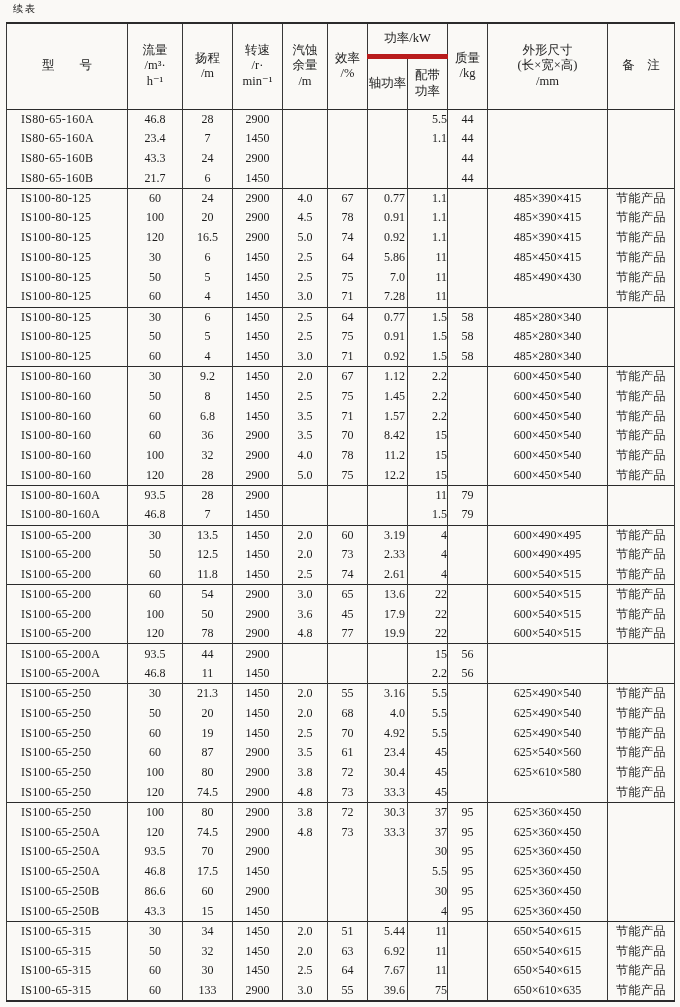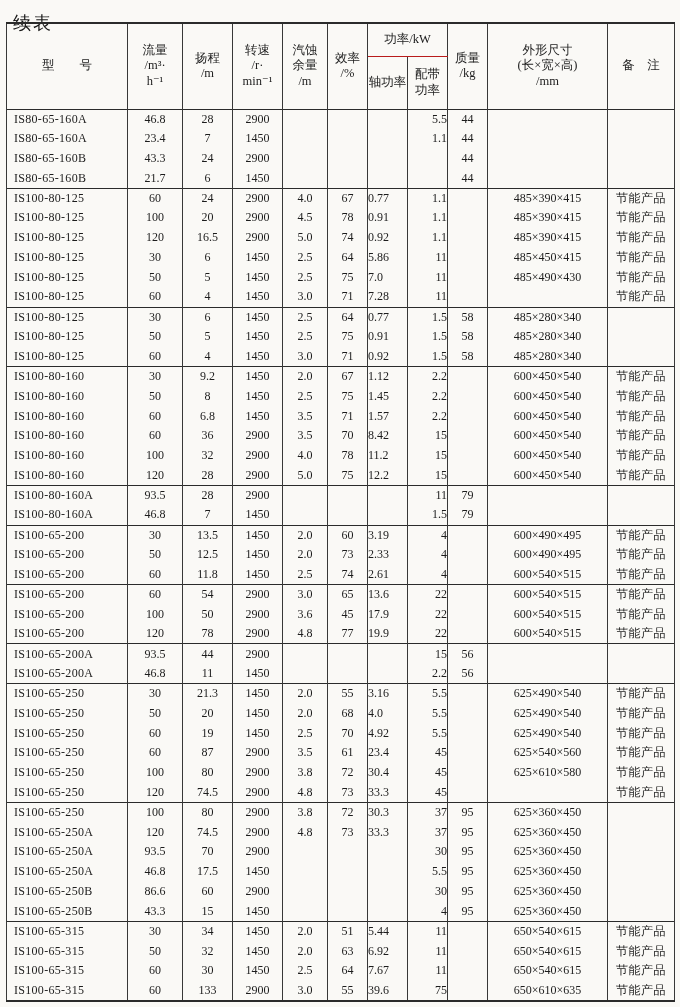--- a/index.html
+++ b/index.html
@@ -5,22 +5,22 @@
   html,body{margin:0;padding:0;}
   body{
     width:680px;height:1007px;
     background:#faf9f6;
     font-family:"Liberation Serif","DejaVu Serif",serif;
     color:#1c1c1c;
     position:relative;
     overflow:hidden;
   }
   .cont-label{
-    position:absolute;left:13px;top:11px;
-    font-size:18px;letter-spacing:2px;color:#161616;
+    position:absolute;left:13px;top:2px;
+    font-size:10px;letter-spacing:2px;color:#161616;
   }
   table.spec{
     position:absolute;left:6px;top:22px;
     width:668px;
     border-collapse:collapse;table-layout:fixed;
     border-top:2.5px solid #2b2b2b;
     border-bottom:2.5px solid #2b2b2b;
     border-left:1.5px solid #2b2b2b;
     border-right:1.5px solid #2b2b2b;
   }
@@ -37,26 +37,26 @@
   thead th{
     white-space:pre-line;
     text-align:center;
     vertical-align:middle;
     font-size:12.5px;
     line-height:1.25;
   }
   thead{border-bottom:1.5px solid #2b2b2b;}
   tr.hrow1{height:33px;}
   tr.hrow2{height:53px;}
-  th.power-span{border-bottom:1px solid #b91c1c;}
+  th.power-span{border-bottom:5px solid #b91c1c;}
   tbody tr{height:19.82px;}
   tbody tr.group-start td{border-top:1.8px solid #2b2b2b;}
-  td.c0{text-align:left;padding-left:7px;letter-spacing:.3px;}
+  td.c0{text-align:left;padding-left:14px;letter-spacing:.3px;}
   td.c1,td.c2,td.c3,td.c4,td.c5,td.c8,td.c9,td.c10{text-align:center;}
-  td.c6{padding-right:2px;}
+  td.c6{text-align:right;padding-right:2px;}
   td.c7{text-align:right;padding-left:5px;}
   td.c10{font-size:12px;letter-spacing:.5px;margin-top:36px;}
 </style>
 </head>
 <body>
 
 <div class="cont-label">续表</div>
 
 <table class="spec">
   <colgroup>

